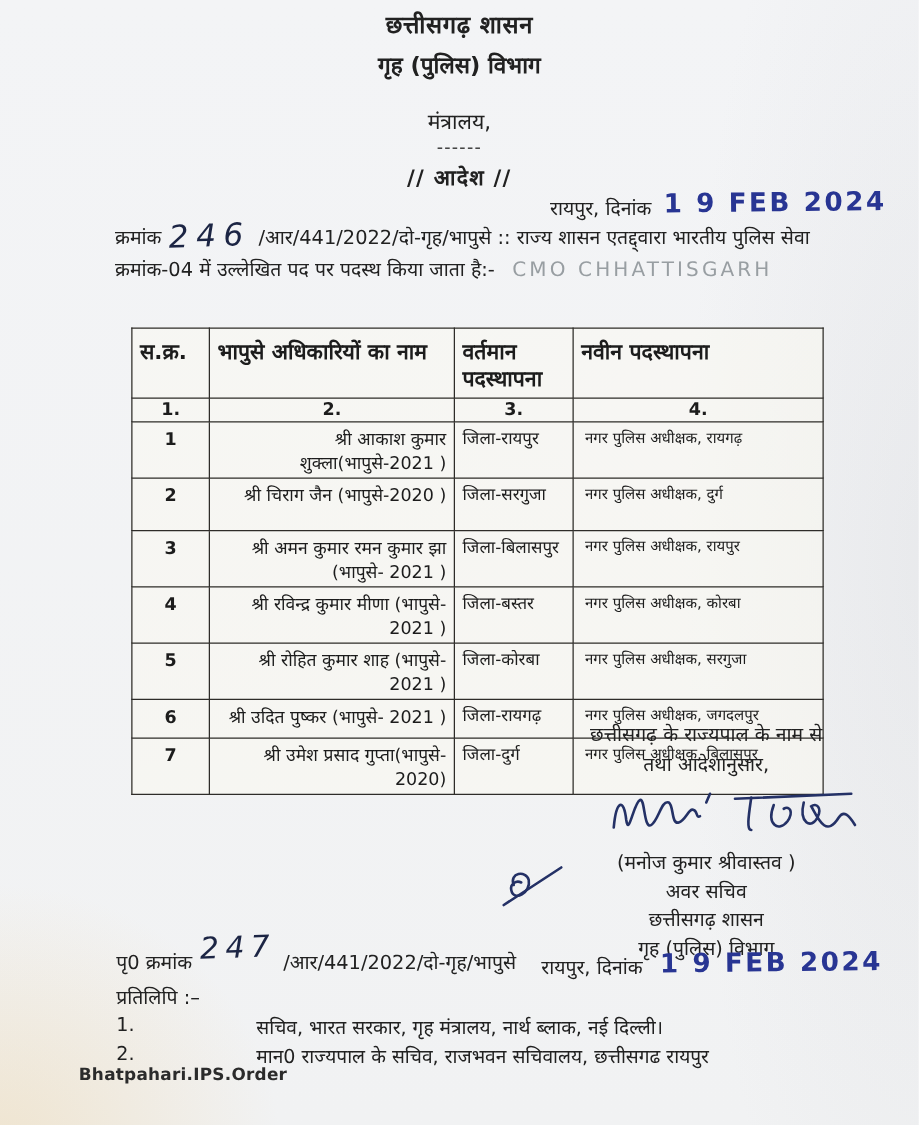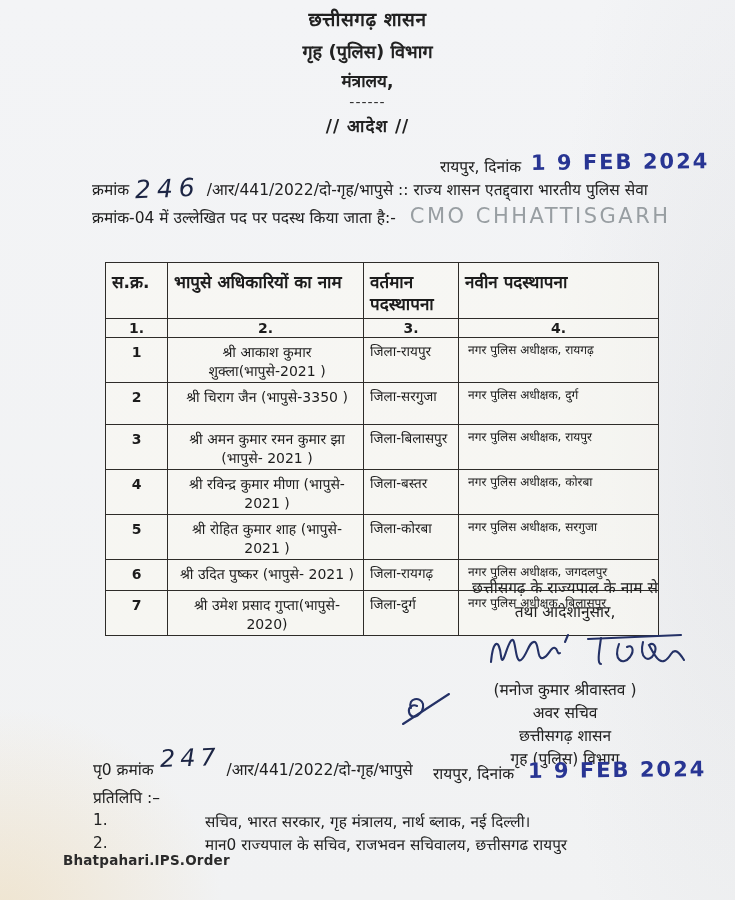--- a/index.html
+++ b/index.html
@@ -11,61 +11,61 @@
     color:#212121;
     font-family:"DejaVu Sans","Liberation Sans",sans-serif;
     background:
       radial-gradient(ellipse 320px 300px at 0% 102%, rgba(236,206,150,.38), transparent 70%),
       radial-gradient(ellipse 260px 900px at 101% 50%, rgba(198,200,206,.22), transparent 75%),
       linear-gradient(#f3f4f6,#f1f2f3);
   }
   .hdr{position:absolute;top:6px;left:0;width:100%;text-align:center;}
   .hdr .l1{font-size:19px;font-weight:600;letter-spacing:.5px;}
   .hdr .l2{font-size:18px;font-weight:600;margin-top:7px;}
-  .hdr .l3{font-size:17px;font-weight:700;margin-top:6px;}
+  .hdr .l3{font-size:17px;font-weight:400;margin-top:22px;}
   .hdr .l4{font-size:17px;font-weight:600;margin-top:5px;}
   .hdr .dash{font-size:14px;letter-spacing:1px;margin-top:2px;color:#333;}
   .hdr .order{font-size:17px;font-weight:600;margin-top:4px;letter-spacing:1px;}
 
   .dateline{position:absolute;top:150px;left:440px;width:290px;display:flex;align-items:flex-start;gap:10px;}
   .dateline .lbl{font-size:15.5px;padding-top:5px;white-space:nowrap;}
   .stamp{
     font-family:"DejaVu Sans",sans-serif;
     color:#283593;font-weight:700;font-size:21px;letter-spacing:2px;
     white-space:nowrap;transform:rotate(-.6deg);
   }
   .para{position:absolute;top:177px;left:92px;width:612px;font-size:15.5px;line-height:26px;}
   .para .line{white-space:nowrap;}
   .hand{
     display:inline-block;color:#1c2544;font-size:25px;font-style:italic;
     letter-spacing:6px;line-height:0;vertical-align:-2px;transform:rotate(-2deg);
     padding:0 6px;font-weight:500;
   }
   .hand.small{font-size:24px;letter-spacing:5px;}
   .watermark{
-    color:#989ea2;font-size:21px;letter-spacing:2.5px;font-weight:400;
+    color:#989ea2;font-size:16px;letter-spacing:2.5px;font-weight:400;
     padding-left:14px;white-space:nowrap;
   }
 
   table.post{
     position:absolute;top:262px;left:105px;width:553px;
     border-collapse:collapse;table-layout:fixed;
     font-size:14px;color:#1c1c1c;
     background:linear-gradient(rgba(252,250,240,.45),rgba(252,250,240,.45));
   }
   table.post col.c1{width:62px;}
   table.post col.c2{width:196px;}
   table.post col.c3{width:95px;}
   table.post col.c4{width:200px;}
   table.post th,table.post td{border:1.4px solid #2e2c29;padding:2px 6px;box-sizing:border-box;line-height:1.32;}
   table.post thead tr:first-child th{height:52px;vertical-align:top;padding-top:8px;font-weight:700;font-size:17px;text-align:left;}
   table.post thead tr:nth-child(2) td{height:19px;text-align:center;font-weight:700;padding:0 6px;}
   table.post tbody td{vertical-align:top;padding-top:5px;}
   table.post tbody td:nth-child(1){text-align:center;font-weight:600;}
-  table.post tbody td:nth-child(2){text-align:center;padding-left:9px;}
+  table.post tbody td:nth-child(2){text-align:right;padding-left:9px;}
   table.post tbody td:nth-child(3){font-size:13.5px;}
   table.post tbody td:nth-child(4){text-align:left;padding-left:9px;font-size:12px;}
   table.post tbody tr:nth-child(1) td{height:29px;}
   table.post tbody tr:nth-child(2) td{height:42px;}
   table.post tbody tr:nth-child(3) td{height:43px;}
   table.post tbody tr:nth-child(4) td{height:30px;}
   table.post tbody tr:nth-child(5) td{height:31px;}
   table.post tbody tr:nth-child(6) td{height:31px;}
   table.post tbody tr:nth-child(7) td{height:34px;}
 
@@ -137,21 +137,21 @@
       </thead>
     <tbody>
         <tr>
           <td>1</td>
           <td>श्री आकाश कुमार शुक्ला(भापुसे-2021 )</td>
           <td>जिला-रायपुर</td>
           <td>नगर पुलिस अधीक्षक, रायगढ़</td>
         </tr>
         <tr>
           <td>2</td>
-          <td>श्री चिराग जैन (भापुसे-3350 )</td>
+          <td>श्री चिराग जैन (भापुसे-2020 )</td>
           <td>जिला-सरगुजा</td>
           <td>नगर पुलिस अधीक्षक, दुर्ग</td>
         </tr>
         <tr>
           <td>3</td>
           <td>श्री अमन कुमार रमन कुमार झा (भापुसे- 2021 )</td>
           <td>जिला-बिलासपुर</td>
           <td>नगर पुलिस अधीक्षक, रायपुर</td>
         </tr>
         <tr>

